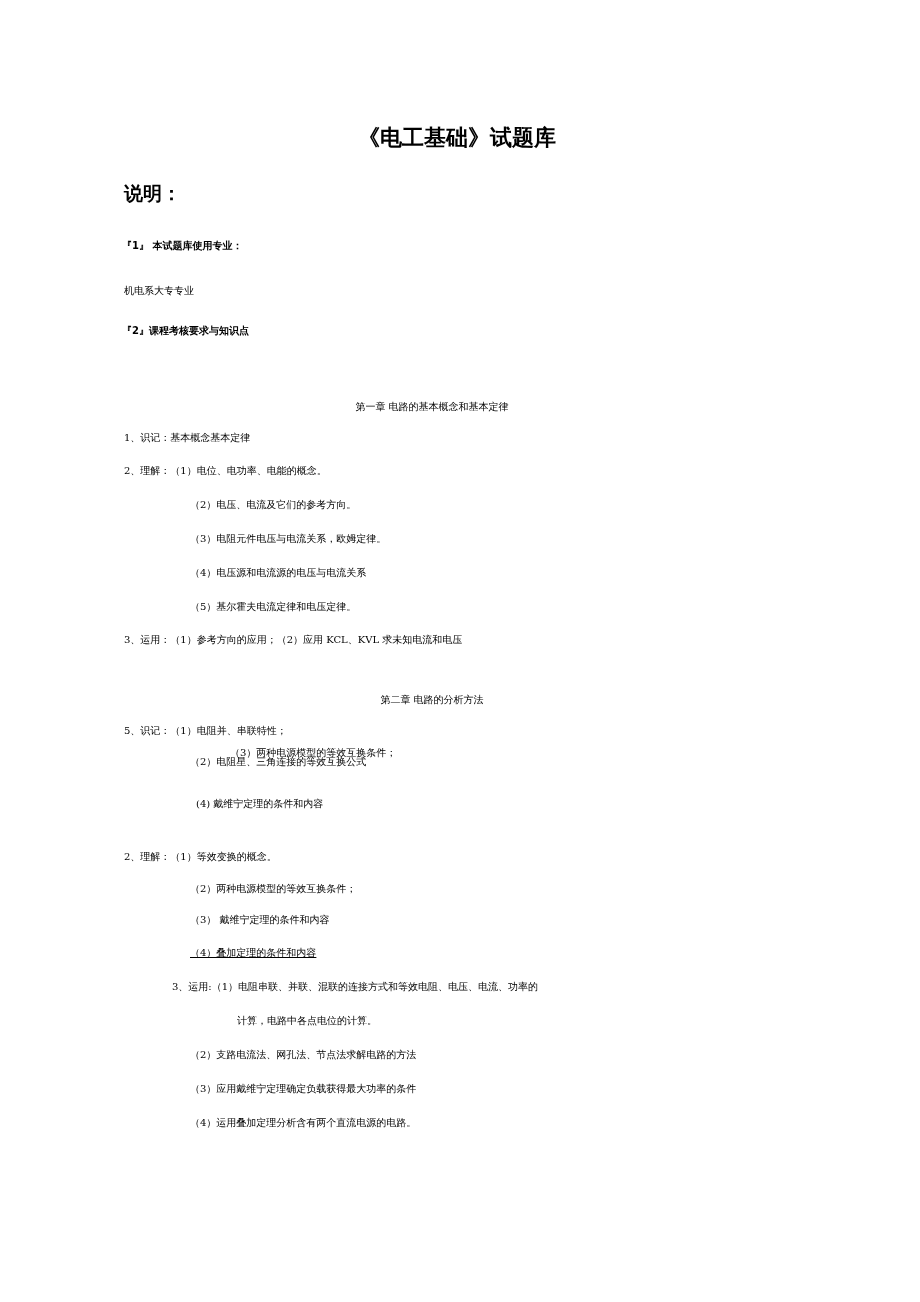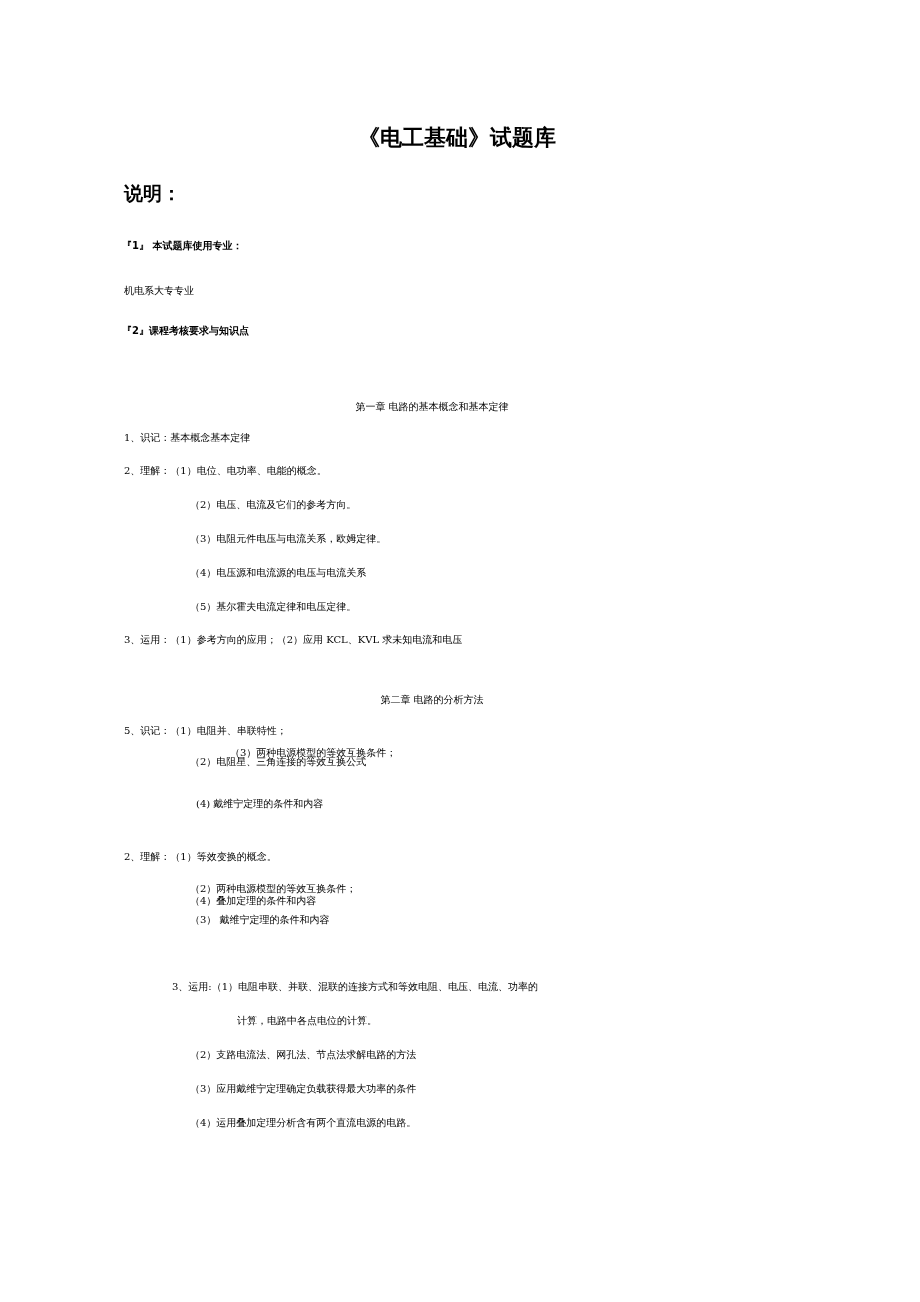--- a/index.html
+++ b/index.html
@@ -38,20 +38,20 @@
 
   <div>
     <div class="line center" style="top:690px;">第二章 电路的分析方法</div>
     <div class="line" style="left:124px; top:721px;">5、识记：（1）电阻并、串联特性；</div>
     <div class="line" style="left:190px; top:752px;text-align:center;">（2）电阻星、三角连接的等效互换公式</div>
     <div class="line" style="left:190px; top:743px;margin-left:40px;">（3）两种电源模型的等效互换条件；</div>
     <div class="line" style="left:196px; top:794px;">(4) 戴维宁定理的条件和内容</div>
     <div class="line" style="left:124px; top:847px;">2、理解：（1）等效变换的概念。</div>
     <div class="line" style="left:190px; top:879px;">（2）两种电源模型的等效互换条件；</div>
     <div class="line" style="left:190px; top:910px;">（3）  戴维宁定理的条件和内容</div>
-    <div class="line" style="left:190px; top:891px;">（4）叠加定理的条件和内容</div>
+    <div class="line" style="left:190px; top:943px;text-decoration:underline;">（4）叠加定理的条件和内容</div>
     <div class="line" style="left:124px; top:977px;margin-left:48px;">3、运用:（1）电阻串联、并联、混联的连接方式和等效电阻、电压、电流、功率的</div>
     <div class="line" style="left:237px; top:1011px;">计算，电路中各点电位的计算。</div>
     <div class="line" style="left:190px; top:1045px;">（2）支路电流法、网孔法、节点法求解电路的方法</div>
     <div class="line" style="left:190px; top:1079px;">（3）应用戴维宁定理确定负载获得最大功率的条件</div>
     <div class="line" style="left:190px; top:1113px;">（4）运用叠加定理分析含有两个直流电源的电路。</div>
   </div>
 </div>
 
 </body></html>

